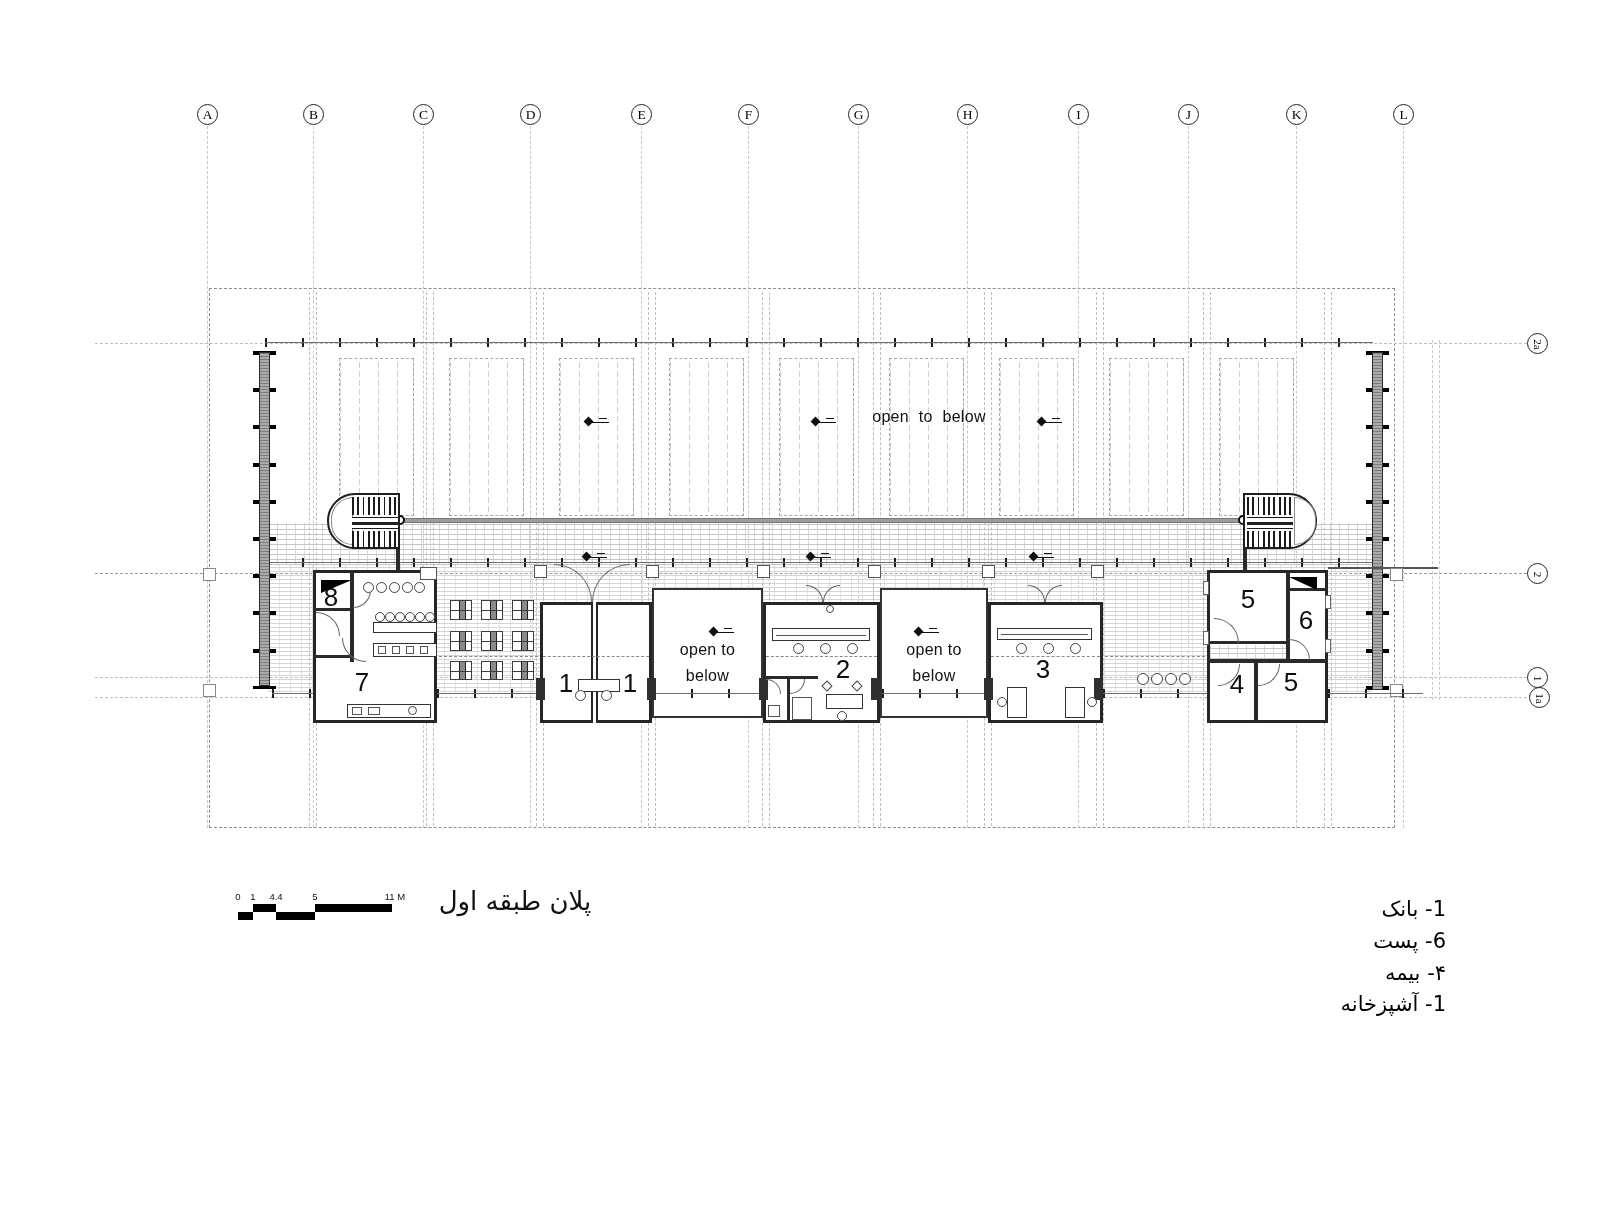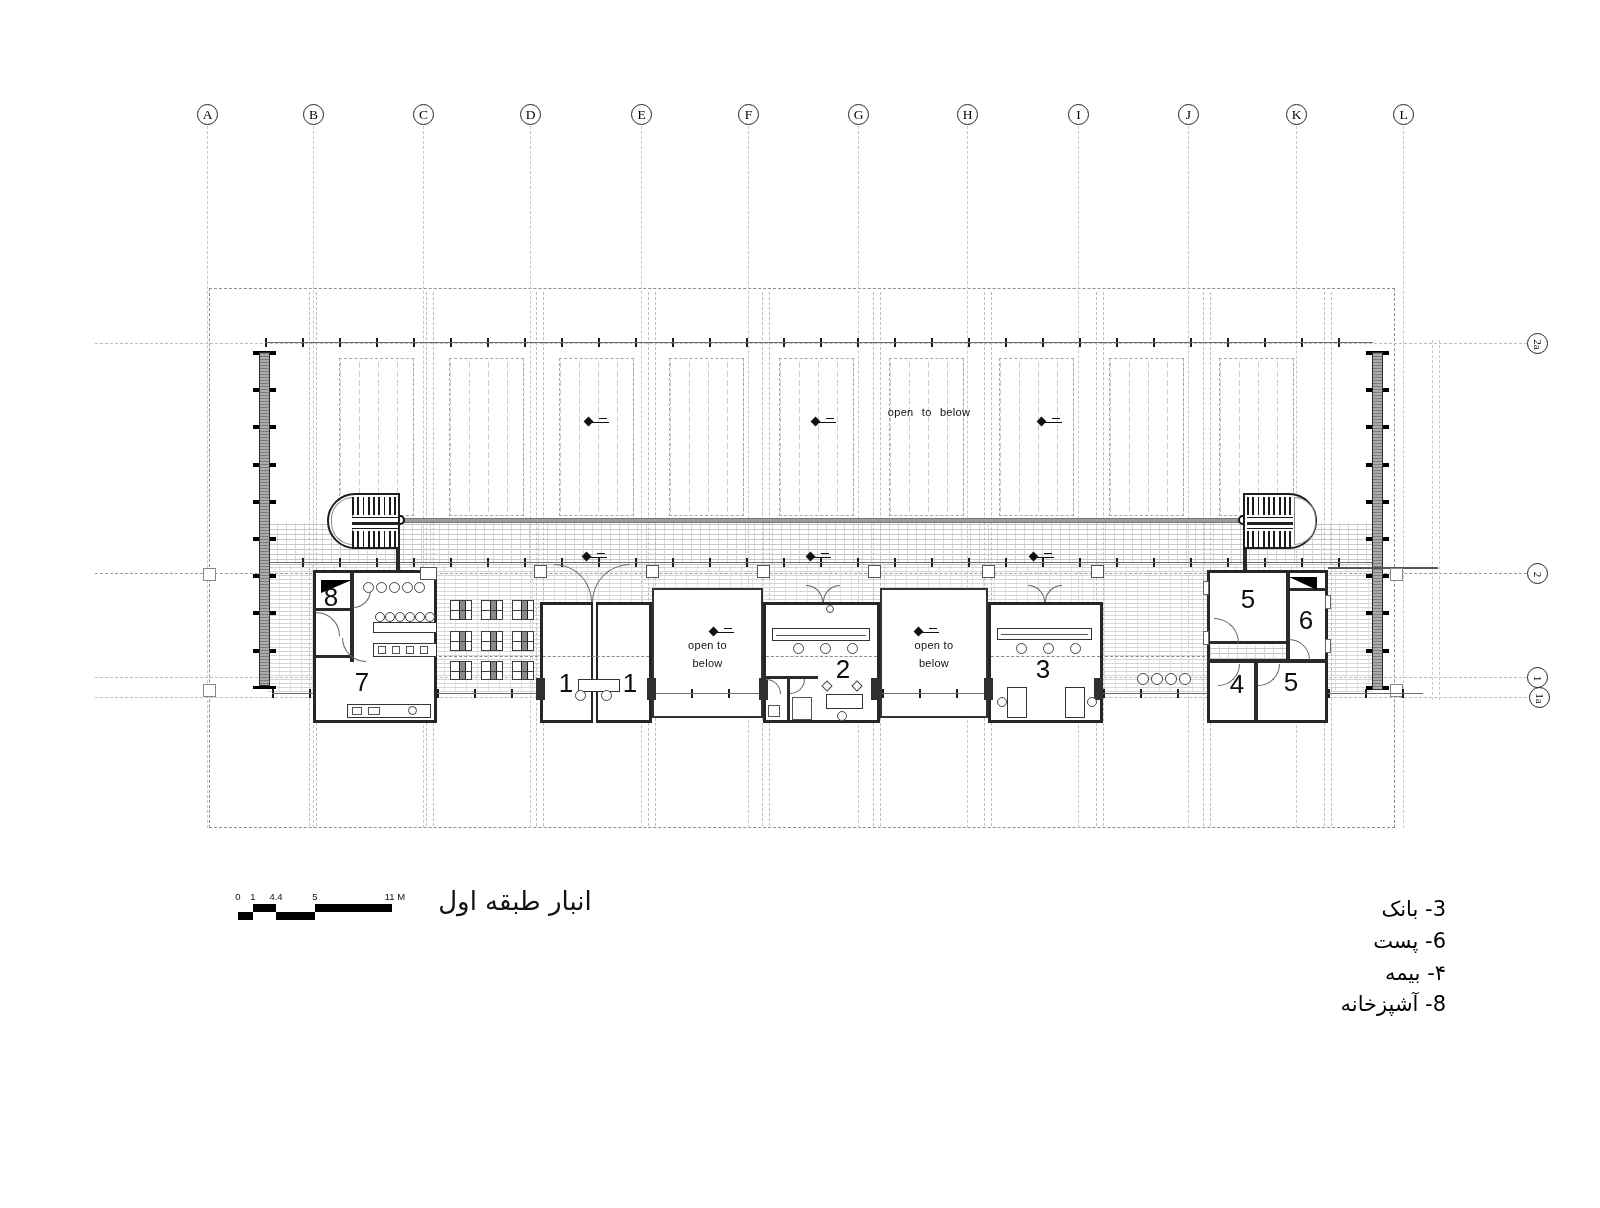--- a/index.html
+++ b/index.html
@@ -40,21 +40,21 @@
   .lvl .d{left:0;top:2px;width:7px;height:7px;transform:rotate(45deg)}
   .lvl .t{left:5px;top:5.5px;width:19px;height:1.5px}
   .lvl .s{left:14px;top:1.5px;width:8px;height:1.5px}
   .bub{width:21px;height:21px;border:1.3px solid #222;border-radius:50%;background:#fff;text-align:center;font-family:"Liberation Serif",serif;font-size:13.5px;line-height:19px;color:#000}
   .rot{display:inline-block;transform:rotate(90deg);font-size:11px;line-height:21px}
   .stair{background:#fff;border:2.6px solid #1f1f1f}
   .treads{background:repeating-linear-gradient(90deg,#1a1a1a 0 1.7px,rgba(0,0,0,0) 1.7px 5.3px)}
   .smid{border-top:1.6px solid #1a1a1a;border-bottom:1.6px solid #1a1a1a;background-image:linear-gradient(#222,#222);background-size:100% 3px;background-position:0 50%;background-repeat:no-repeat;background-color:#fff}
   .sarc{border:1px solid #8c8c8c;background:#fff}
   .pivot{width:10px;height:10px;border:2.6px solid #111;border-radius:50%;background:#fff}
-  .otb{font-size:11px;letter-spacing:.3px;text-align:center;color:#111;line-height:1.6}
+  .otb{font-size:16px;letter-spacing:.3px;text-align:center;color:#111;line-height:1.6}
   .unit i{position:absolute;display:block}
   .unit{background:#fff;border:1.5px solid #3d3d3d}
   .unit .v{left:50%;top:0;bottom:0;width:5px;margin-left:-2.5px;background:#8a8a8a;border-left:1px solid #222;border-right:1px solid #222}
   .unit .h{left:0;right:0;top:50%;height:1px;background:#3d3d3d}
   .dia{width:8px;height:8px;border:1px solid #444;background:#fff;transform:rotate(45deg)}
   .fa{font-family:"DejaVu Sans",sans-serif;direction:rtl}
   .leg{font-size:21px;line-height:31.8px;text-align:right;color:#000}
   .scl{font-size:9.5px;text-align:center;color:#111}
   .sbar{background:#000}
 </style>
@@ -382,22 +382,22 @@
   <div class="a scl" style="left:230px;top:891px;width:16px">0</div>
   <div class="a scl" style="left:245px;top:891px;width:16px">1</div>
   <div class="a scl" style="left:266px;top:891px;width:20px">4.4</div>
   <div class="a scl" style="left:307px;top:891px;width:16px">5</div>
   <div class="a scl" style="left:377px;top:891px;width:36px">11 M</div>
   <div class="a sbar" style="left:253px;top:904px;width:23px;height:8px"></div>
   <div class="a sbar" style="left:315px;top:904px;width:77px;height:8px"></div>
   <div class="a sbar" style="left:238px;top:912px;width:15px;height:8px"></div>
   <div class="a sbar" style="left:276px;top:912px;width:39px;height:8px"></div>
 
-  <div class="a fa" style="left:430px;top:886px;width:170px;font-size:26px;text-align:center">انبار طبقه اول</div>
+  <div class="a fa" style="left:430px;top:886px;width:170px;font-size:26px;text-align:center">پلان طبقه اول</div>
 
   <div class="a fa" style="left:1146px;top:894px;width:300px">
-    <div class="leg">3- بانک</div>
+    <div class="leg">1- بانک</div>
     <div class="leg">6- پست</div>
     <div class="leg">۴- بیمه</div>
-    <div class="leg">8- آشپزخانه</div>
+    <div class="leg">1- آشپزخانه</div>
   </div>
 
 </div>
 
 </body></html>

